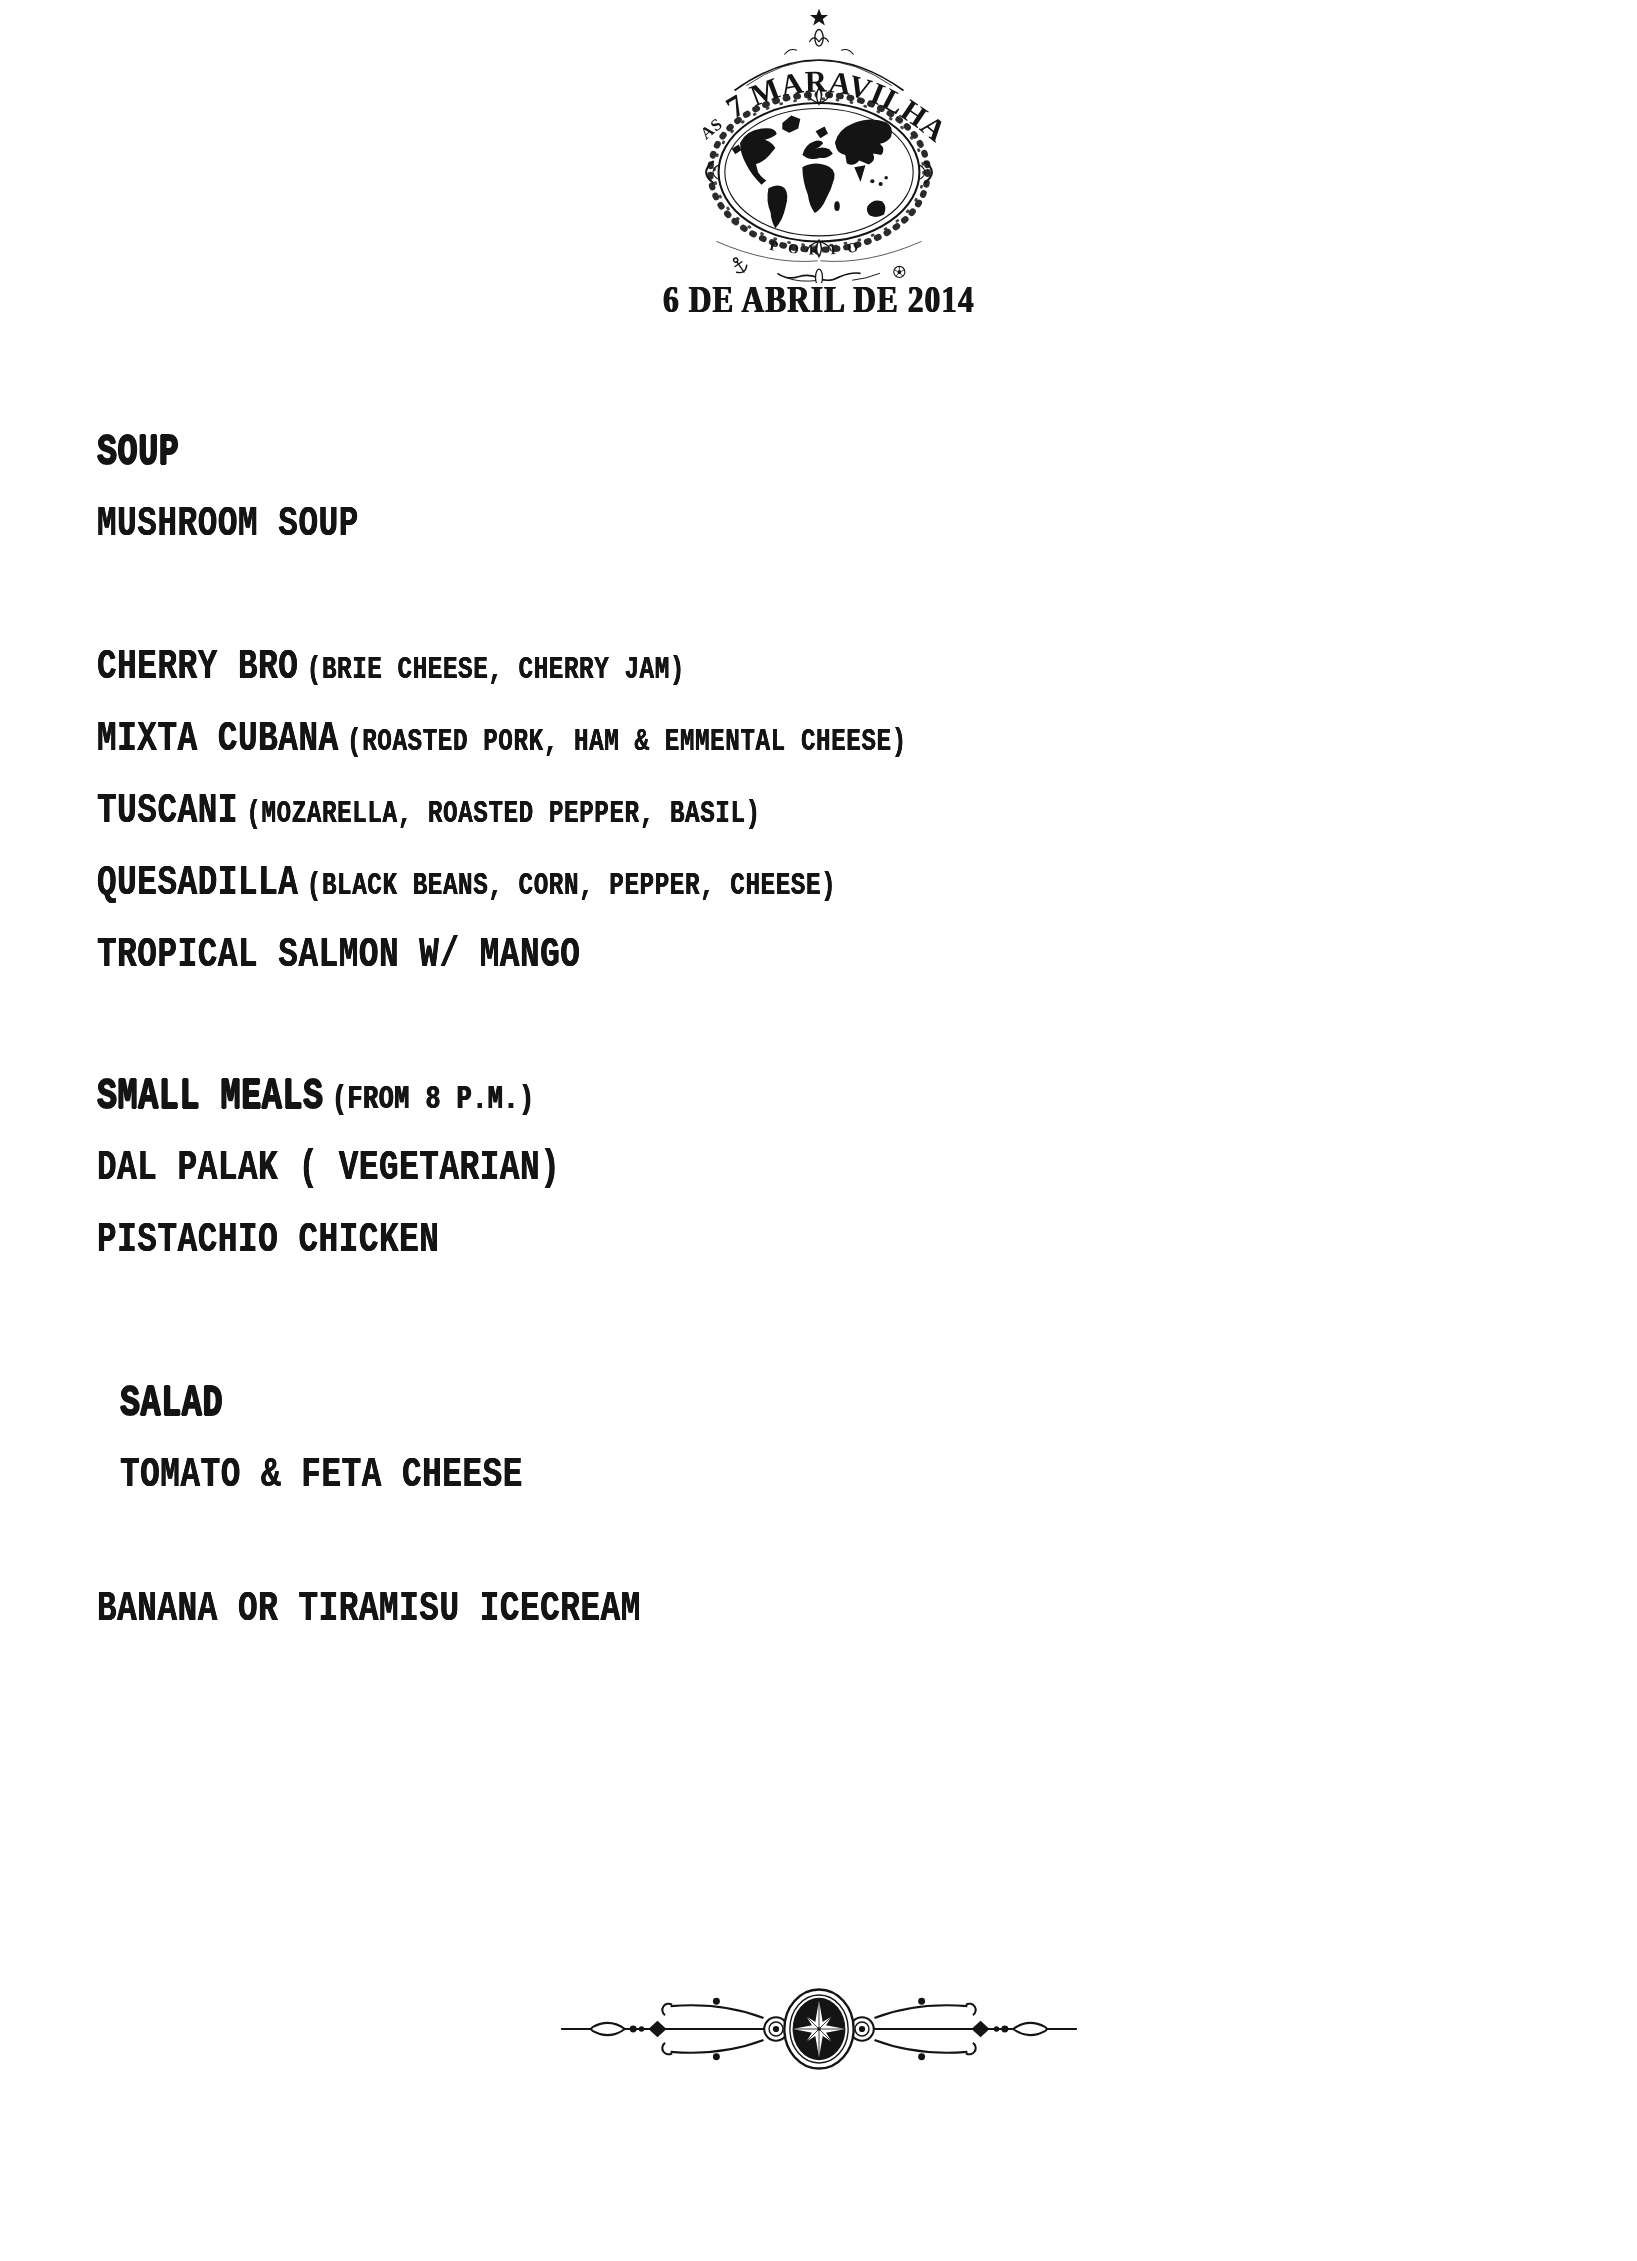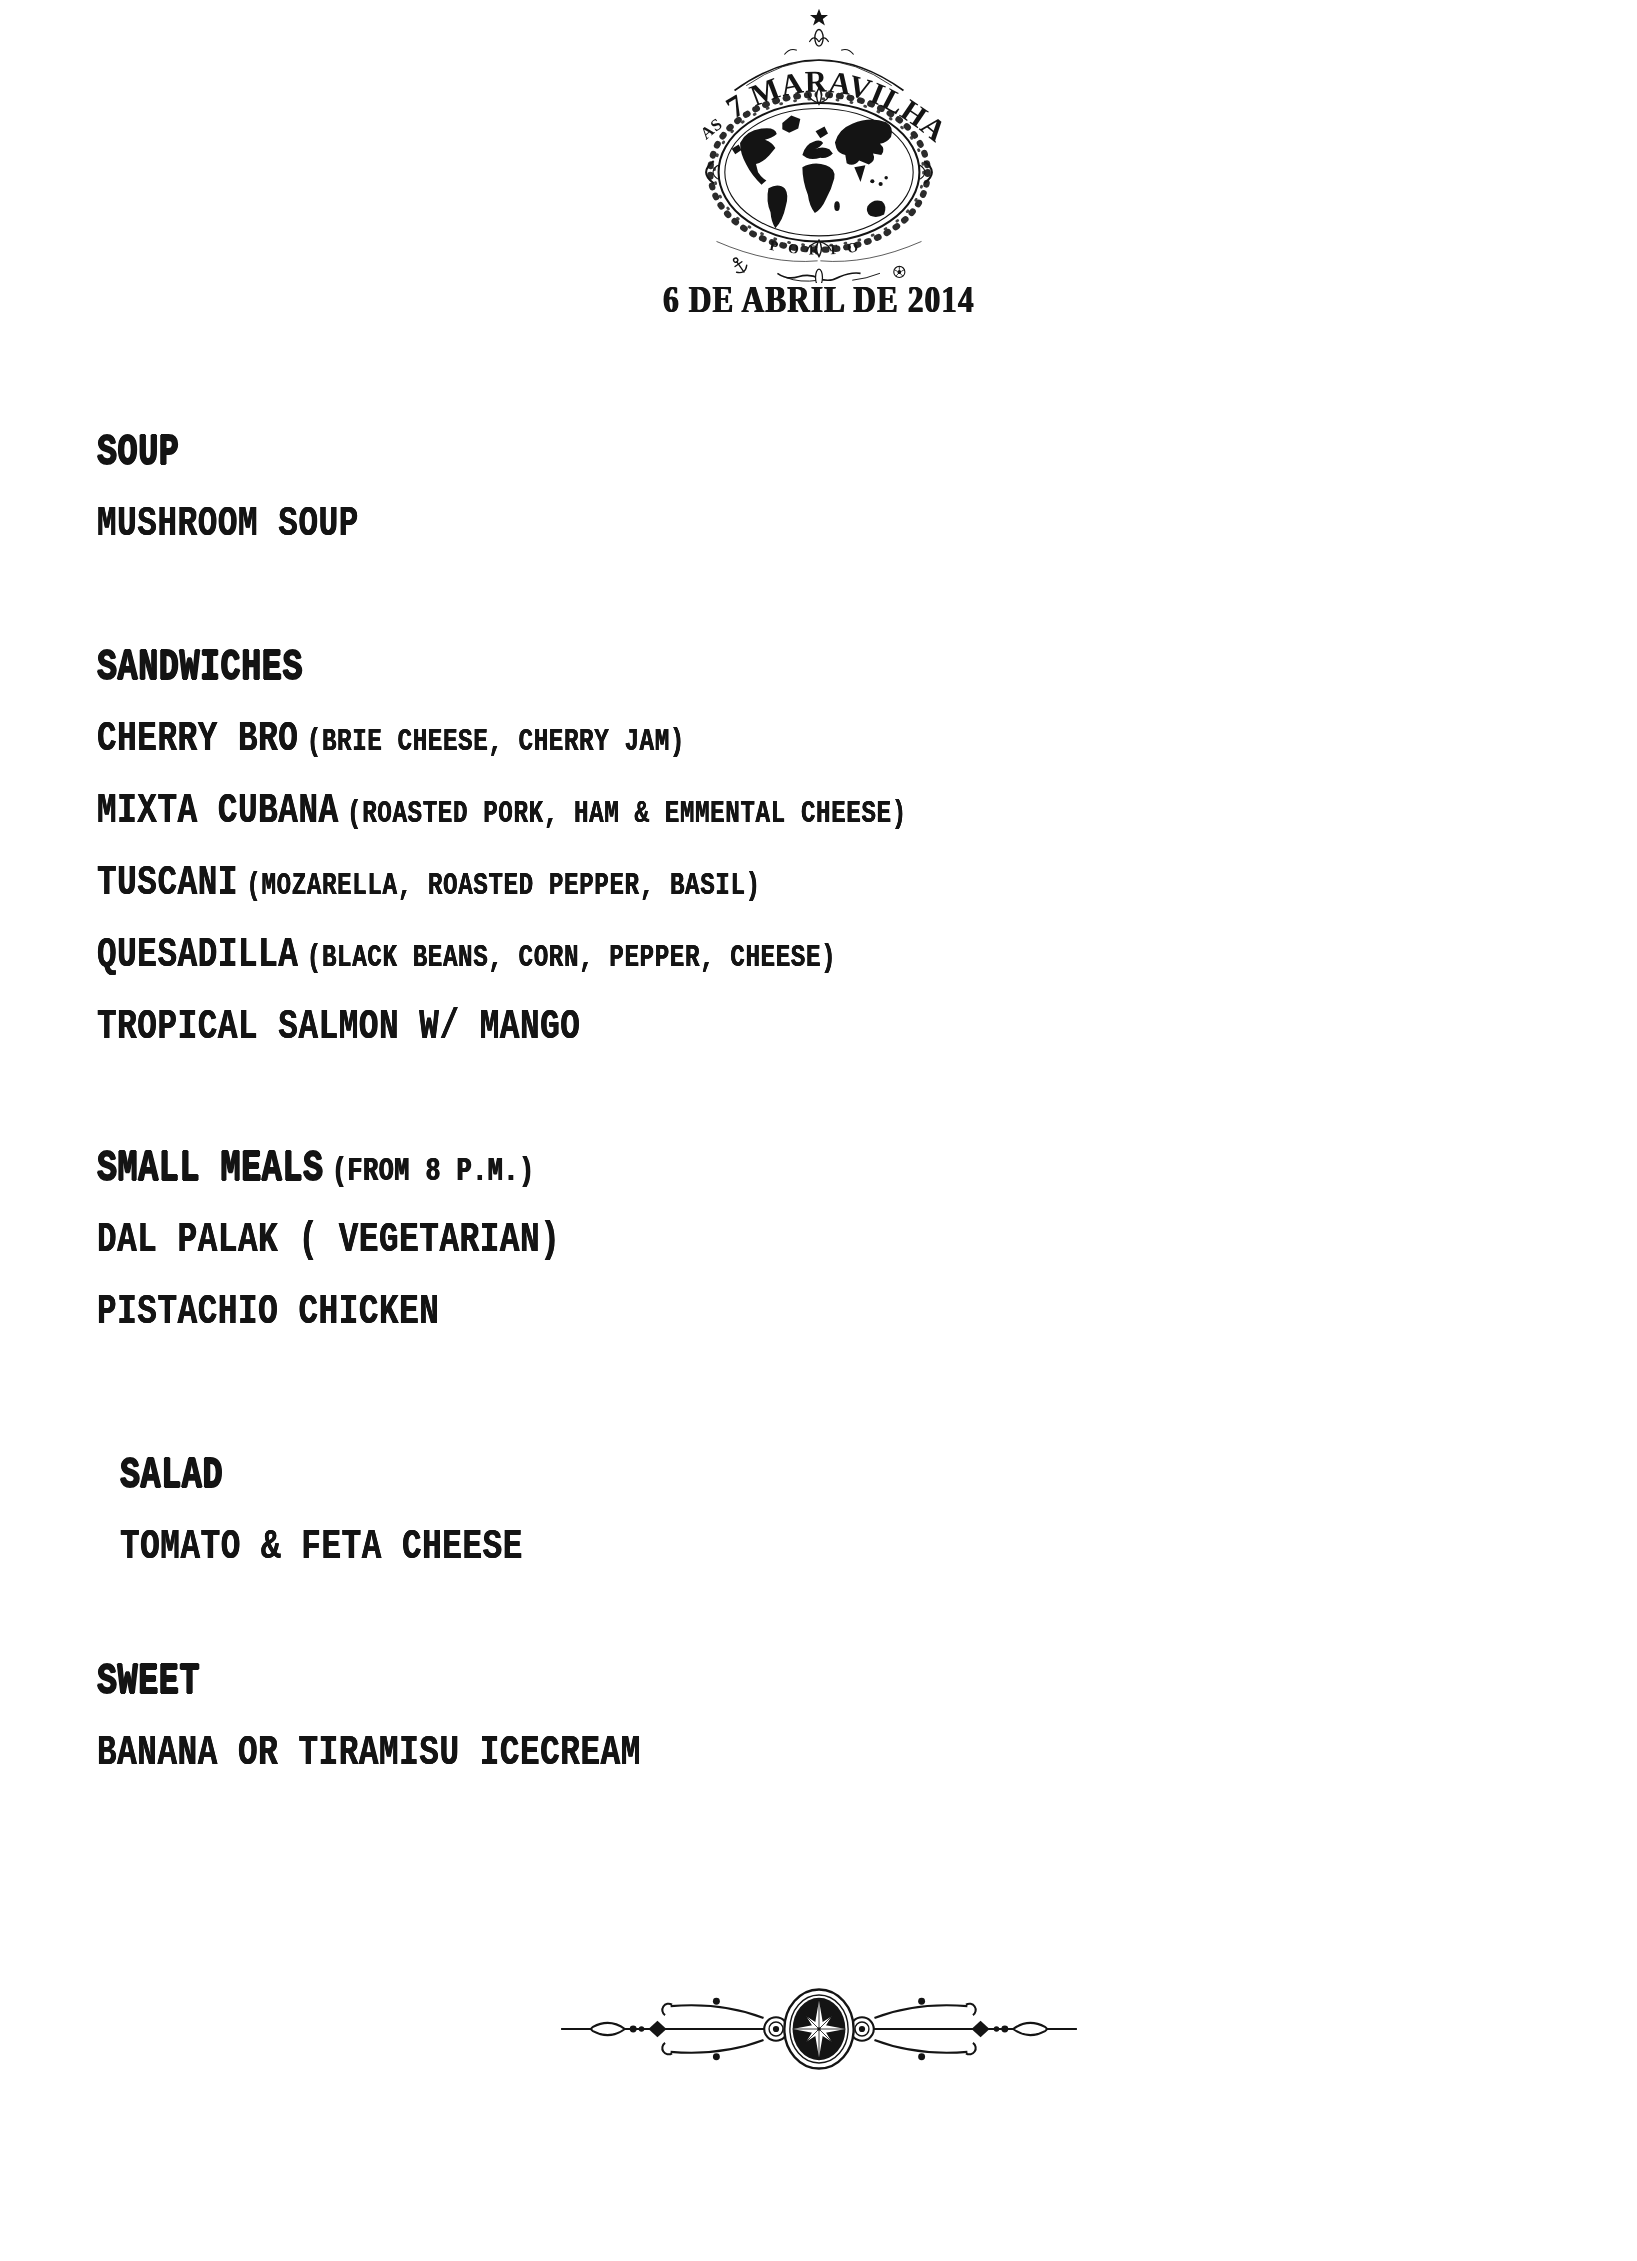--- a/index.html
+++ b/index.html
@@ -167,23 +167,20 @@
       <div class="line">
         <span class="sq"><span class="heading-text">SOUP</span><span class="heading-note"></span></span>
       </div>
       <div class="line">
         <span class="sq"><span class="item-name">MUSHROOM SOUP</span><span class="item-detail"></span></span>
       </div>
     </div>
 
     <div class="section s2">
       <div class="line">
-        <span class="sq"><span class="heading-text">SANDWICHES</span><span class="heading-note"></span></span>
-      </div>
-      <div class="line">
         <span class="sq"><span class="item-name">CHERRY BRO</span><span class="item-detail">(BRIE CHEESE, CHERRY JAM)</span></span>
       </div>
       <div class="line">
         <span class="sq"><span class="item-name">MIXTA CUBANA</span><span class="item-detail">(ROASTED PORK, HAM &amp; EMMENTAL CHEESE)</span></span>
       </div>
       <div class="line">
         <span class="sq"><span class="item-name">TUSCANI</span><span class="item-detail">(MOZARELLA, ROASTED PEPPER, BASIL)</span></span>
       </div>
       <div class="line">
         <span class="sq"><span class="item-name">QUESADILLA</span><span class="item-detail">(BLACK BEANS, CORN, PEPPER, CHEESE)</span></span>
@@ -208,23 +205,20 @@
     <div class="section s4">
       <div class="line">
         <span class="sq"><span class="heading-text">SALAD</span><span class="heading-note"></span></span>
       </div>
       <div class="line">
         <span class="sq"><span class="item-name">TOMATO &amp; FETA CHEESE</span><span class="item-detail"></span></span>
       </div>
     </div>
 
     <div class="section s5">
-      <div class="line">
-        <span class="sq"><span class="heading-text">SWEET</span><span class="heading-note"></span></span>
-      </div>
       <div class="line">
         <span class="sq"><span class="item-name">BANANA OR TIRAMISU ICECREAM</span><span class="item-detail"></span></span>
       </div>
     </div>
 
   </div>
 
   <div class="divider-wrap">
     <svg viewBox="0 0 760 150" width="527" height="104">
 

